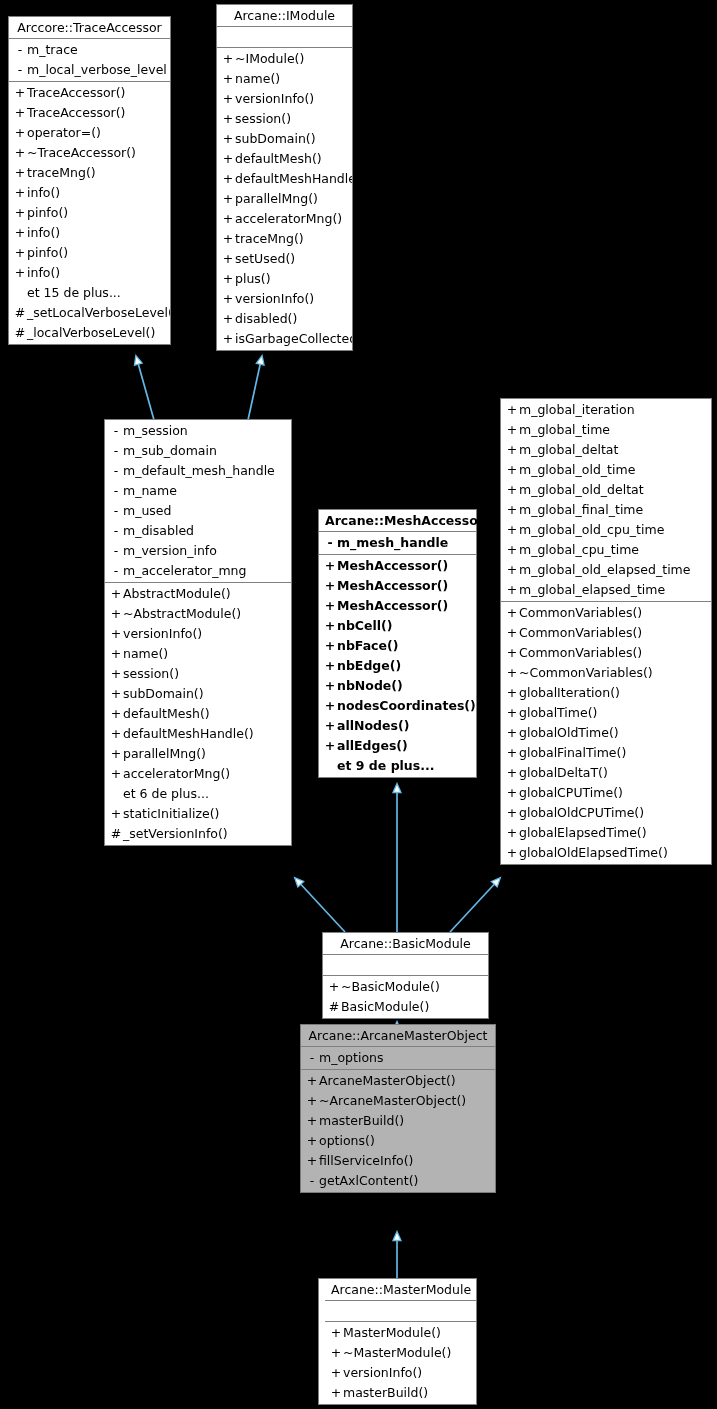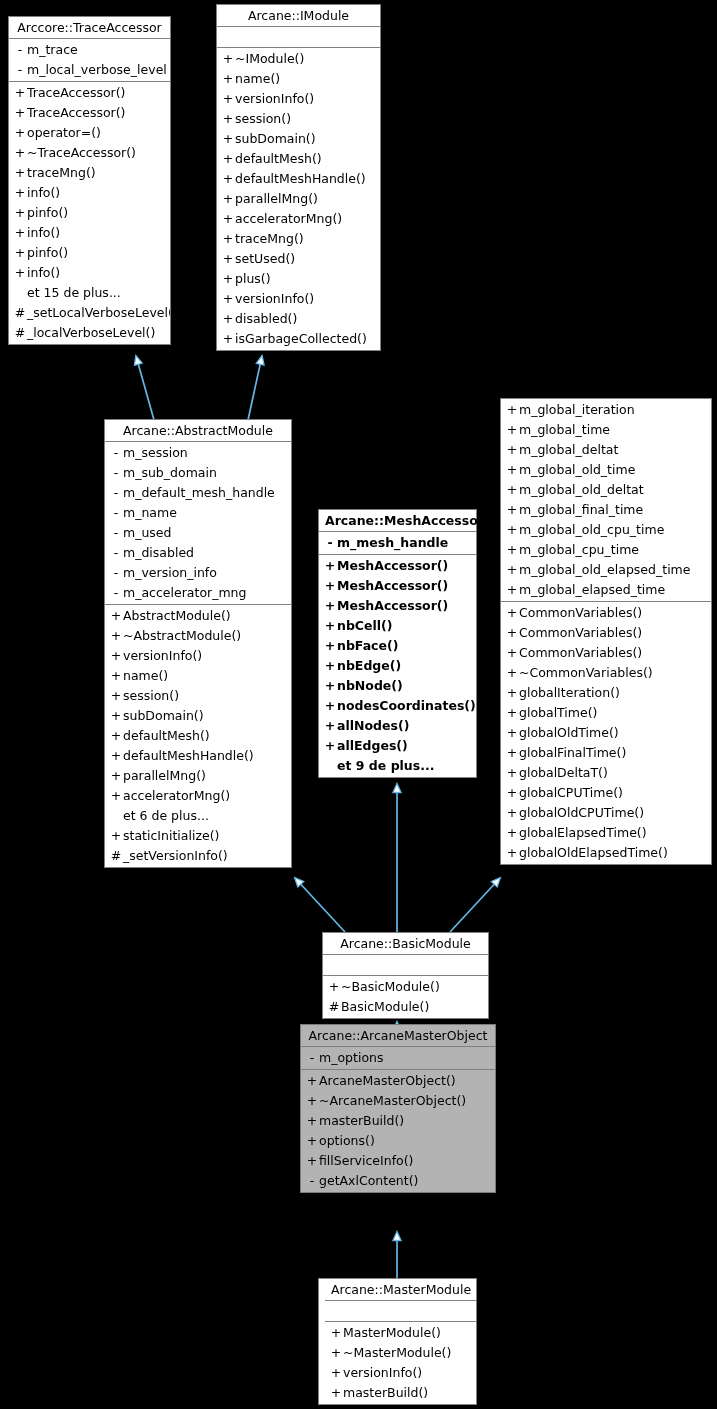--- a/index.html
+++ b/index.html
@@ -184,21 +184,21 @@
           <span class="vis">#</span>
           <span class="mname">_setLocalVerboseLevel()</span>
         </div>
         <div class="member">
           <span class="vis">#</span>
           <span class="mname">_localVerboseLevel()</span>
         </div>
       </div>
   </div>
 
-  <div class="uml-class" style="left:216px; top:4px; width:165px;">
+  <div class="uml-class" style="left:216px; top:4px; width:137px;">
     <div class="title">Arcane::IModule</div>
     <div class="compartment empty"></div>
     <div class="compartment">
         <div class="member">
           <span class="vis">+</span>
           <span class="mname">~IModule()</span>
         </div>
         <div class="member">
           <span class="vis">+</span>
           <span class="mname">name()</span>
@@ -252,21 +252,20 @@
           <span class="mname">disabled()</span>
         </div>
         <div class="member">
           <span class="vis">+</span>
           <span class="mname">isGarbageCollected()</span>
         </div>
       </div>
   </div>
 
   <div class="uml-class" style="left:104px; top:419px; width:188px;">
-    <div class="title">Arcane::AbstractModule</div>
     <div class="compartment">
         <div class="member">
           <span class="vis">-</span>
           <span class="mname">m_session</span>
         </div>
         <div class="member">
           <span class="vis">-</span>
           <span class="mname">m_sub_domain</span>
         </div>
         <div class="member">

